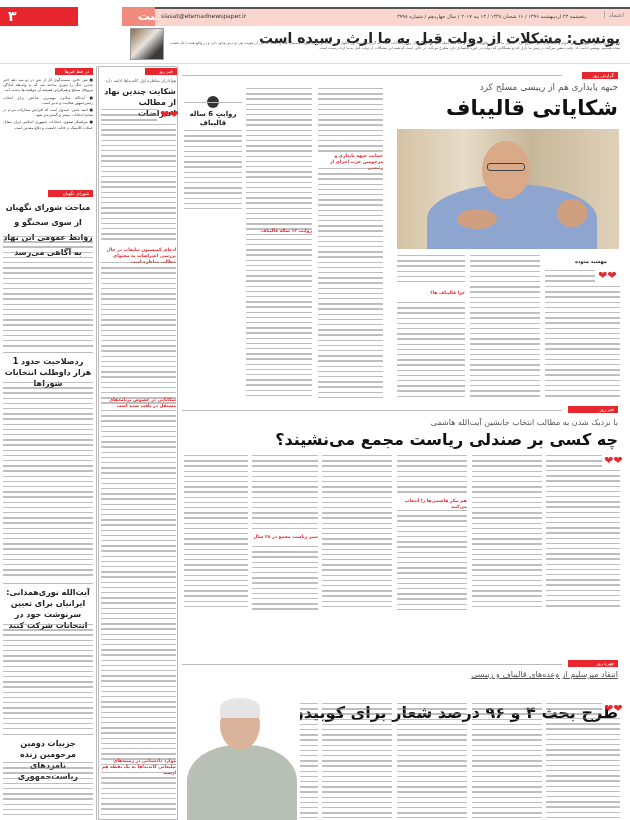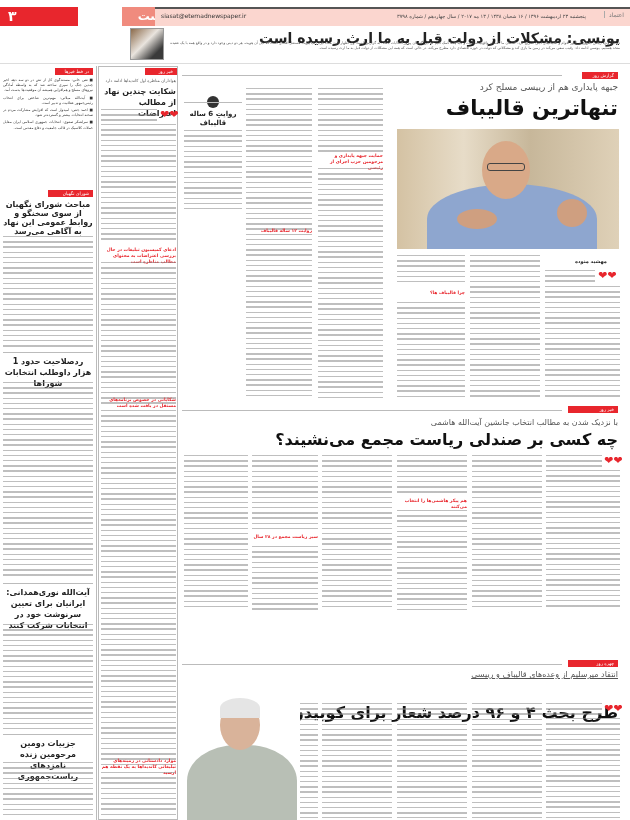--- a/index.html
+++ b/index.html
@@ -85,21 +85,21 @@
 
 <div class="kicker" style="top:68px;left:55px;width:38px;">در خط خبرها</div>
 <div class="body-text" style="top:78px;left:3px;width:90px;height:105px;color:#333;">
   <div style="margin-bottom:2px;">■ تقی خانی: مستندگوی کل از تش در دو سه دهه اخیر چندین جنگ را سپری ساخته شد که به واسطه آمادگی نیروهای مسلح و هم‌افزایی همیشه آن موفقیت‌ها بدست آمد.</div>
   <div style="margin-bottom:2px;">■ آیت‌الله میلانی: مهم‌ترین شاخص برای انتخاب رئیس‌جمهور عقلانیت و تدبیر است.</div>
   <div style="margin-bottom:2px;">■ احمد جنتی: امیدوار است که افزایش مشارکت مردم در صحنه انتخابات بیشتر و گسترده‌تر شود.</div>
   <div>■ سرلشکر صفوی: انتخابات جمهوری اسلامی ایران مقابل حملات کلاسیک در قالب جامعیت و دفاع مقدس است.</div>
 </div>
 
 <div class="kicker" style="top:190px;left:48px;width:45px;">شورای نگهبان</div>
-<div class="left-h" style="top:200px;left:3px;width:90px;font-size:8px;line-height:9px;">مباحث شورای نگهبان از سوی سخنگو و روابط عمومی این نهاد به آگاهی می‌رسد</div>
+<div class="left-h" style="top:200px;left:3px;width:90px;font-size:8px;line-height:15px;">مباحث شورای نگهبان از سوی سخنگو و روابط عمومی این نهاد به آگاهی می‌رسد</div>
 <div class="fake-lines" style="top:236px;left:3px;width:90px;height:112px;"></div>
 
 <div class="hline" style="top:352px;left:3px;width:90px;"></div>
 <div class="left-h" style="top:356px;left:3px;width:90px;font-size:8px;line-height:11px;">ردصلاحیت حدود 1 هزار داوطلب انتخابات شوراها</div>
 <div class="fake-lines" style="top:382px;left:3px;width:90px;height:198px;"></div>
 
 <div class="hline" style="top:583px;left:3px;width:90px;"></div>
 <div class="left-h" style="top:587px;left:3px;width:90px;font-size:8px;line-height:11px;">آیت‌الله نوری‌همدانی: ایرانیان برای تعیین سرنوشت خود در انتخابات شرکت کنند</div>
 <div class="fake-lines" style="top:624px;left:3px;width:90px;height:106px;"></div>
 
@@ -119,21 +119,21 @@
 <div class="red-sub" style="top:247px;left:101px;width:75px;text-align:right;">ادعای کمیسیون تبلیغات در حال بررسی اعتراضات به محتوای مطالب مناظره است</div>
 <div class="fake-lines" style="top:262px;left:101px;width:75px;height:145px;"></div>
 <div class="red-sub" style="top:397px;left:101px;width:75px;text-align:right;">شکایاتی در خصوص برنامه‌های مستقل در یافت شده است</div>
 <div class="fake-lines" style="top:410px;left:101px;width:75px;height:356px;"></div>
 <div class="red-sub" style="top:758px;left:101px;width:75px;text-align:right;">موارد دادستانی در زمینه‌های تبلیغاتی کاندیداها به یک نقطه هم ارسید</div>
 <div class="fake-lines" style="top:772px;left:101px;width:75px;height:46px;"></div>
 
 <div class="hline" style="top:75px;left:182px;width:380px;"></div>
 <div class="kicker" style="top:72px;left:582px;width:36px;">گزارش روز</div>
 <div class="main-sup">جبهه پایداری هم از رییسی مسلح کرد</div>
-<div class="main-h">تنهاترین قالیباف</div>
+<div class="main-h">شکایاتی قالیباف</div>
 
 <div class="fake-lines" style="top:88px;left:318px;width:65px;height:64px;"></div>
 <div class="red-sub" style="top:153px;left:318px;width:65px;text-align:right;">حمایت جبهه پایداری و مرحومین حزب اجرای از رئیسی</div>
 <div class="fake-lines" style="top:168px;left:318px;width:65px;height:232px;"></div>
 <div class="fake-lines" style="top:88px;left:246px;width:66px;height:312px;"></div>
 
 <div class="side-icon" style="top:96px;left:207px;"></div>
 <div class="hline" style="top:102px;left:184px;width:58px;"></div>
 <div class="side-sub" style="top:110px;left:184px;width:58px;">روایتِ 6 ساله قالیباف</div>
 <div class="fake-lines" style="top:130px;left:184px;width:58px;height:82px;"></div>

